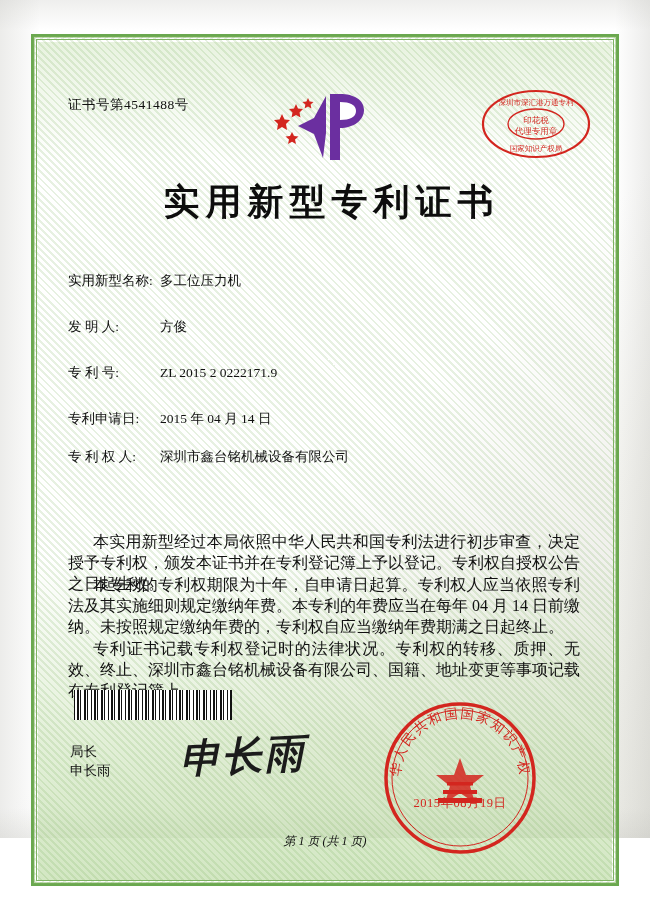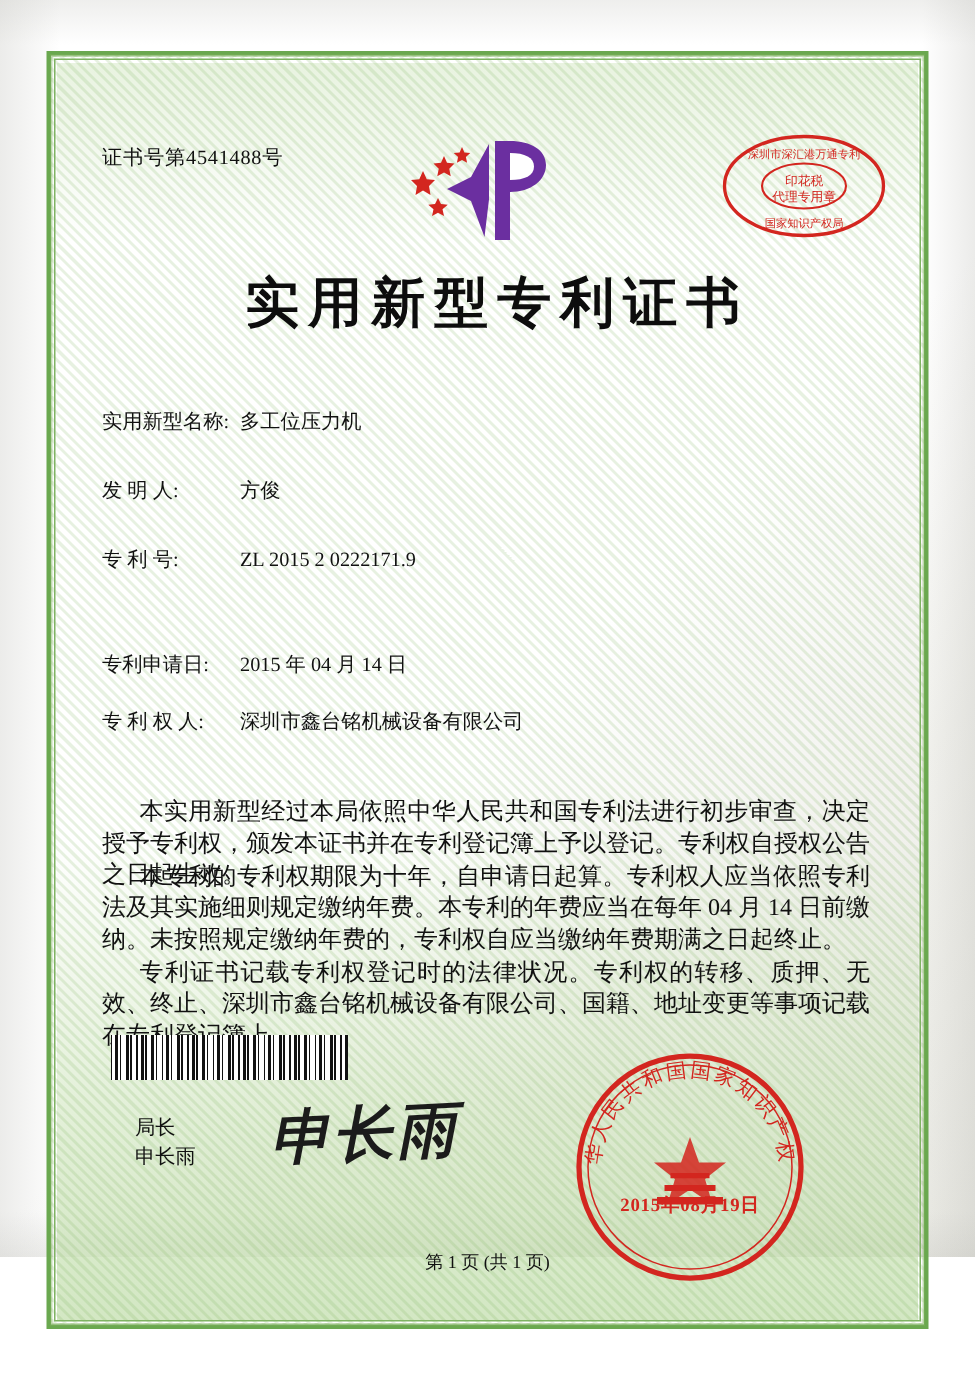--- a/index.html
+++ b/index.html
@@ -167,21 +167,20 @@
     );
   }
 
   #director-block {
     position: absolute;
     left: 70px;
     top: 742px;
     font-size: 13.5px;
     line-height: 19px;
     color: #111;
-    margin-left: 20px;
   }
 
   #signature {
     position: absolute;
     left: 180px;
     top: 728px;
     width: 150px;
     height: 62px;
     color: #1b1b1b;
     font-family: "DejaVu Serif", serif;
@@ -203,32 +202,33 @@
   }
 
   #seal-date {
     position: absolute;
     left: 390px;
     top: 795px;
     width: 140px;
     text-align: center;
     font-size: 12.5px;
     color: #d3261f;
-    font-weight: bold;
+    font-weight: normal;
     letter-spacing: 0.5px;
   }
 
   #page-footer {
     position: absolute;
     left: 0;
     right: 0;
     top: 833px;
     text-align: center;
     font-size: 12px;
     color: #111;
+    font-style: italic;
   }
 </style>
 </head>
 <body>
 
 <div id="page">
   <div id="paper-shade"></div>
   <div id="green-wash-top"></div>
   <div id="green-wash"></div>
   <div id="border-outer"></div>
@@ -262,24 +262,24 @@
 
   <div class="field" style="top:272px">
     <span class="lbl">实用新型名称:</span><span class="val">多工位压力机</span>
   </div>
   <div class="field" style="top:318px">
     <span class="lbl">发  明  人:</span><span class="val">方俊</span>
   </div>
   <div class="field" style="top:364px">
     <span class="lbl">专  利  号:</span><span class="val">ZL 2015 2 0222171.9</span>
   </div>
-  <div class="field" style="top:434px">
+  <div class="field" style="top:410px">
     <span class="lbl">专利申请日:</span><span class="val">2015 年 04 月 14 日</span>
   </div>
-  <div class="field" style="top:472px">
+  <div class="field" style="top:448px">
     <span class="lbl">专  利  权  人:</span><span class="val">深圳市鑫台铭机械设备有限公司</span>
   </div>
 
   <div class="para" style="top:531px">本实用新型经过本局依照中华人民共和国专利法进行初步审查，决定授予专利权，颁发本证书并在专利登记簿上予以登记。专利权自授权公告之日起生效。</div>
   <div class="para" style="top:574px">本专利的专利权期限为十年，自申请日起算。专利权人应当依照专利法及其实施细则规定缴纳年费。本专利的年费应当在每年 04 月 14 日前缴纳。未按照规定缴纳年费的，专利权自应当缴纳年费期满之日起终止。</div>
   <div class="para" style="top:638px">专利证书记载专利权登记时的法律状况。专利权的转移、质押、无效、终止、深圳市鑫台铭机械设备有限公司、国籍、地址变更等事项记载在专利登记簿上。</div>
 
   <div id="barcode"></div>
 
   <div id="director-block">

